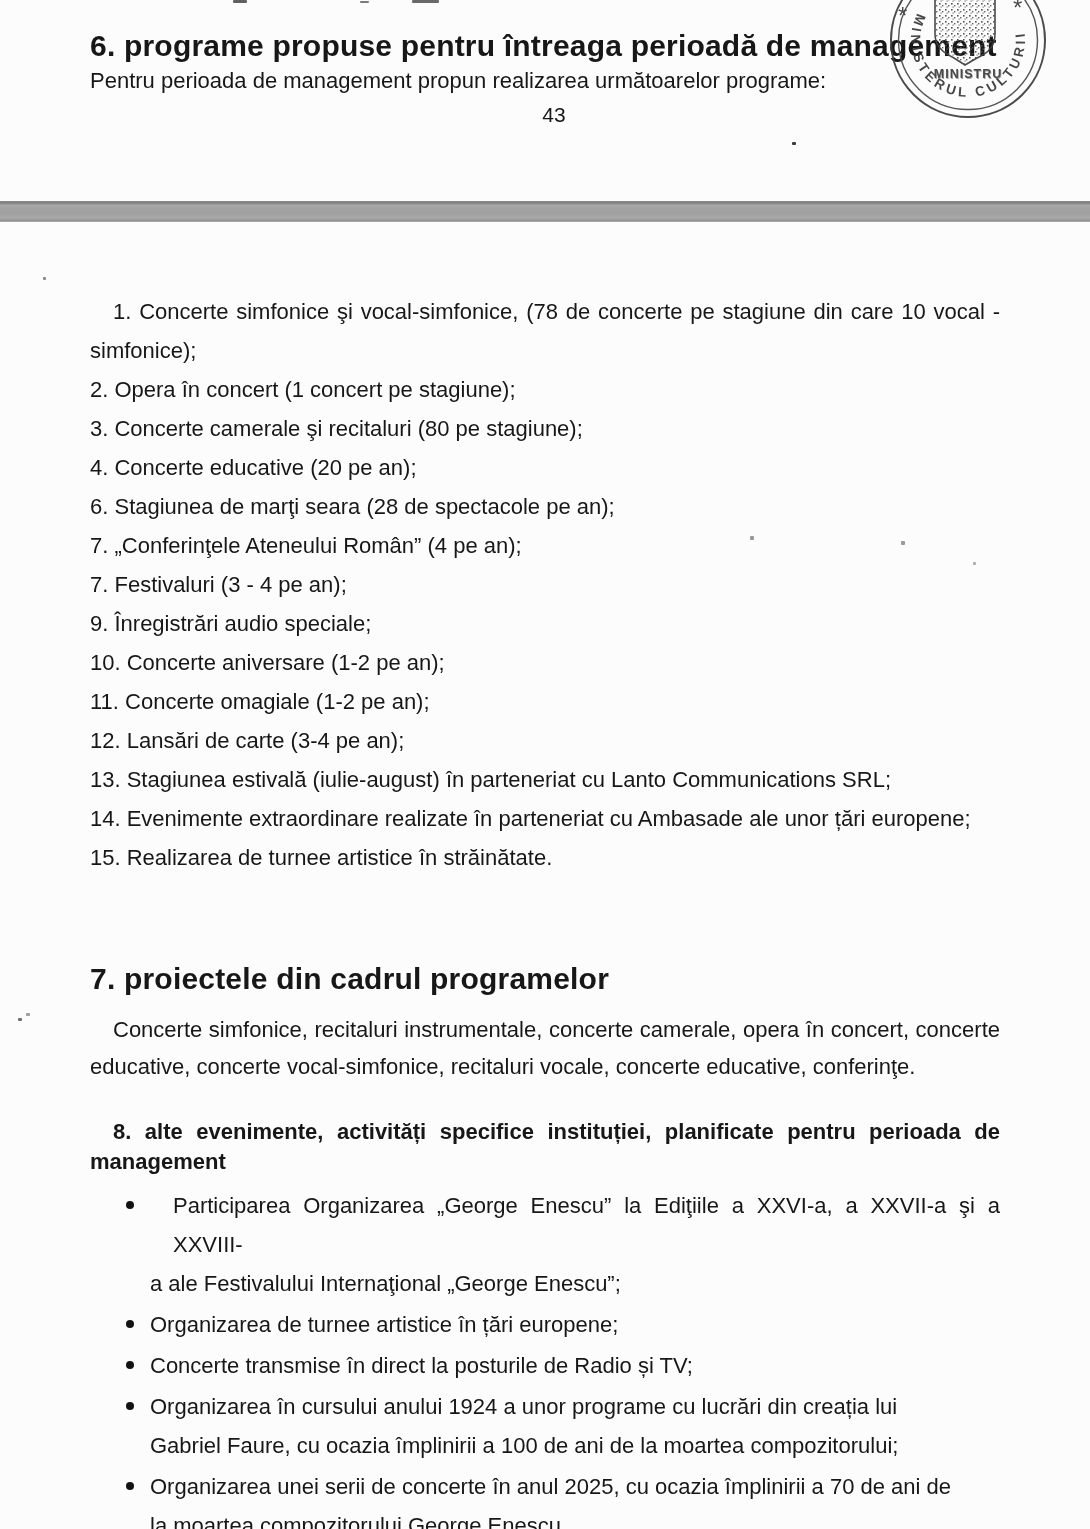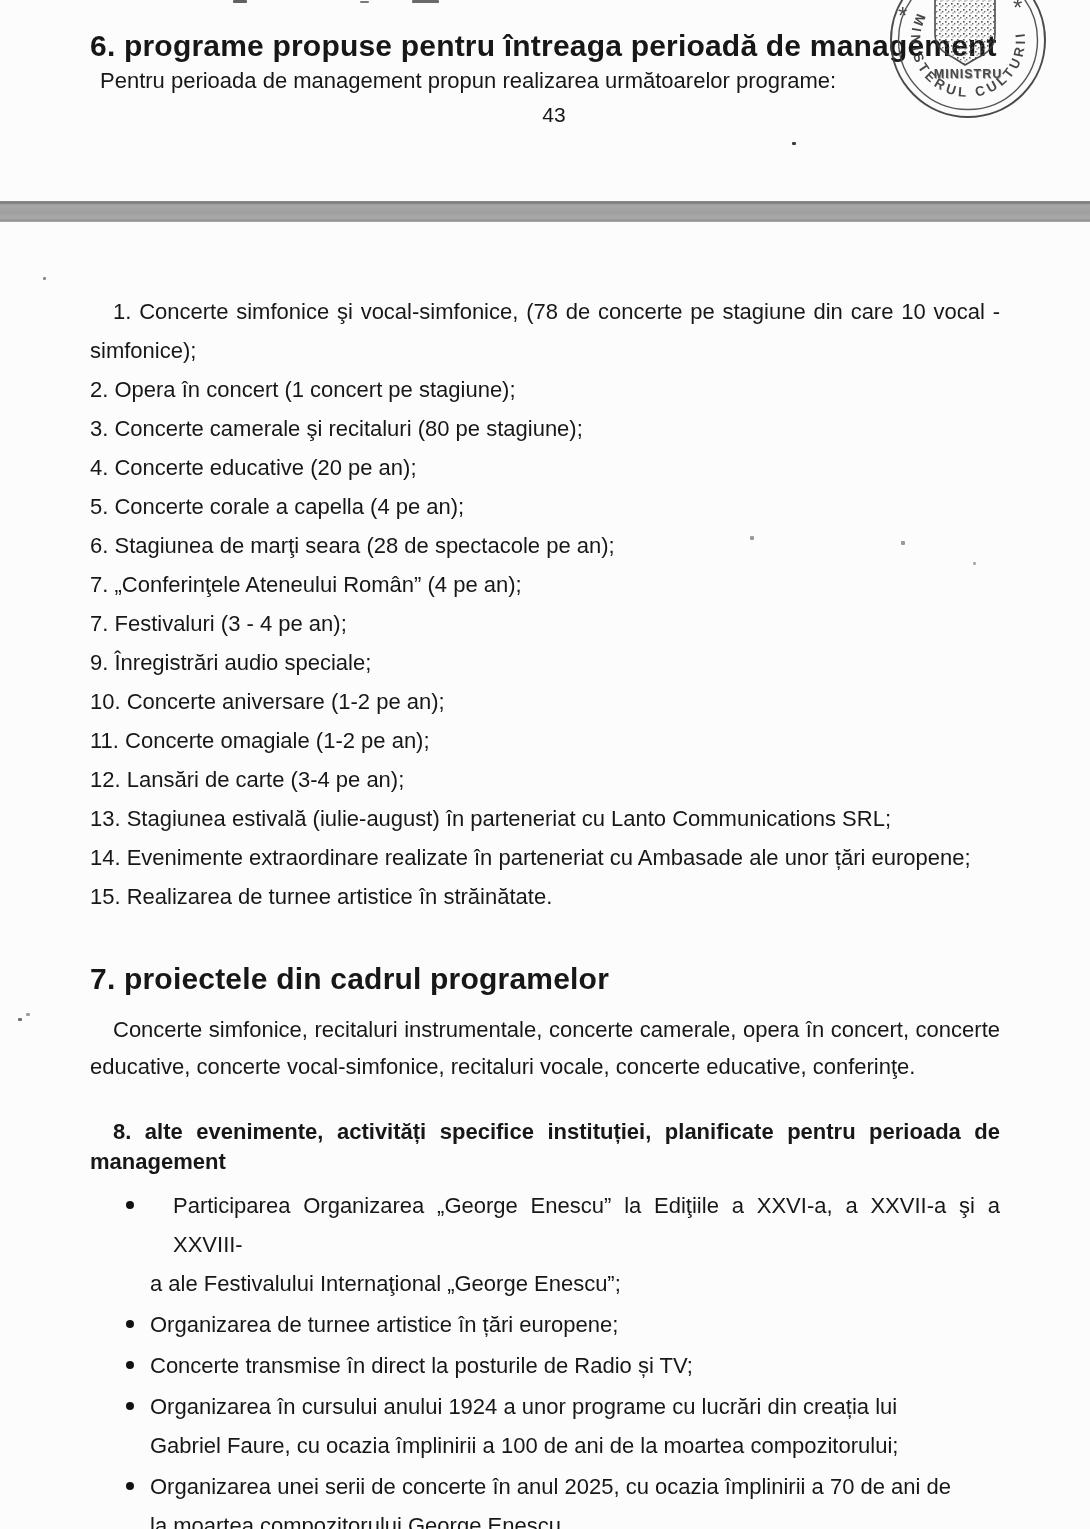--- a/index.html
+++ b/index.html
@@ -65,21 +65,21 @@
 <body>
 
 <div class="page">
 
   <div class="speck abs" style="left:233px;top:0;width:14px;height:3px;background:#606060;"></div>
   <div class="speck abs" style="left:360px;top:1px;width:9px;height:2px;background:#7a7a7a;"></div>
   <div class="speck abs" style="left:412px;top:0;width:27px;height:3px;background:#6a6a6a;"></div>
 
   <div class="abs h-italic" style="left:90px;top:31px;">6. programe propuse pentru întreaga perioadă de management</div>
 
-  <div class="abs intro-line" style="left:100px;top:70px;">Pentru perioada de management propun realizarea următoarelor programe:</div>
+  <div class="abs intro-line" style="left:90px;top:70px;">Pentru perioada de management propun realizarea următoarelor programe:</div>
 
   <div class="abs page-number" style="top:104px;">43</div>
 
   <div class="abs stamp">
     <svg width="195" height="172" viewBox="0 0 195 172">
       <defs>
         <pattern id="speckle" width="6" height="6" patternUnits="userSpaceOnUse">
           <rect x="1" y="1" width="1.6" height="1.6" fill="#4a4a4a"></rect>
           <rect x="4" y="3" width="1.4" height="1.4" fill="#585858"></rect>
           <rect x="2.5" y="4.5" width="1.2" height="1.2" fill="#6a6a6a"></rect>
@@ -113,21 +113,20 @@
   <div class="speck abs" style="left:973px;top:562px;width:3px;height:3px;background:#ababab;"></div>
   <div class="speck abs" style="left:26px;top:1013px;width:4px;height:3px;background:#9f9f9f;"></div>
   <div class="speck abs" style="left:18px;top:1018px;width:4px;height:3px;background:#6f6f6f;"></div>
 
   <div class="abs lines-block programs" style="left:90px;top:292px;">
       <div class="tline stretch">1. Concerte simfonice şi vocal-simfonice, (78 de concerte pe stagiune din care 10 vocal -</div>
       <div class="tline">simfonice);</div>
       <div class="tline">2. Opera în concert (1 concert pe stagiune);</div>
       <div class="tline">3. Concerte camerale şi recitaluri (80 pe stagiune);</div>
       <div class="tline">4. Concerte educative (20 pe an);</div>
-      <div class="tline">5. Concerte corale a capella (4 pe an);</div>
       <div class="tline">6. Stagiunea de marţi seara (28 de spectacole pe an);</div>
       <div class="tline">7. „Conferinţele Ateneului Român” (4 pe an);</div>
       <div class="tline">7. Festivaluri (3 - 4 pe an);</div>
       <div class="tline">9. Înregistrări audio speciale;</div>
       <div class="tline">10. Concerte aniversare (1-2 pe an);</div>
       <div class="tline">11. Concerte omagiale (1-2 pe an);</div>
       <div class="tline">12. Lansări de carte (3-4 pe an);</div>
       <div class="tline">13. Stagiunea estivală (iulie-august) în parteneriat cu Lanto Communications SRL;</div>
       <div class="tline">14. Evenimente extraordinare realizate în parteneriat cu Ambasade ale unor țări europene;</div>
       <div class="tline">15. Realizarea de turnee artistice în străinătate.</div>

